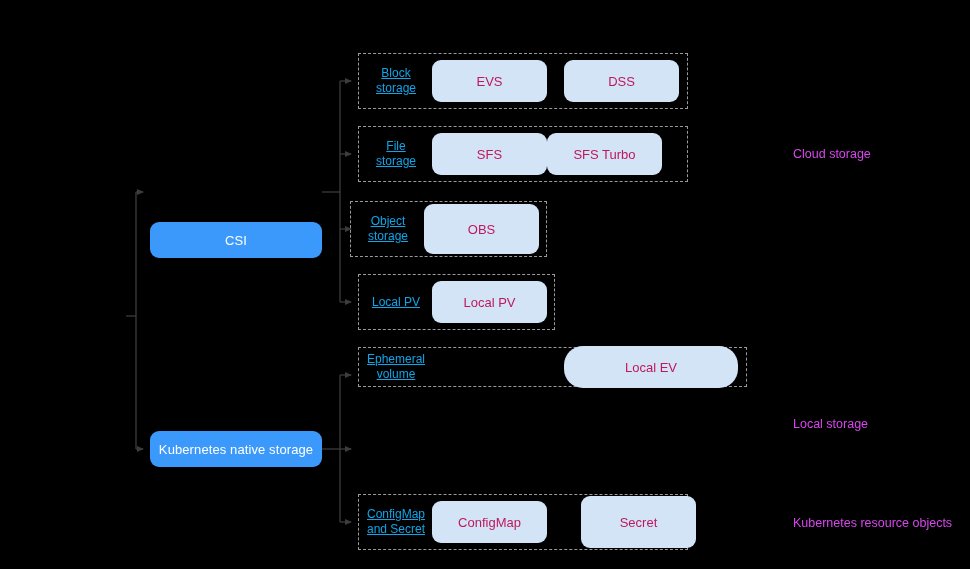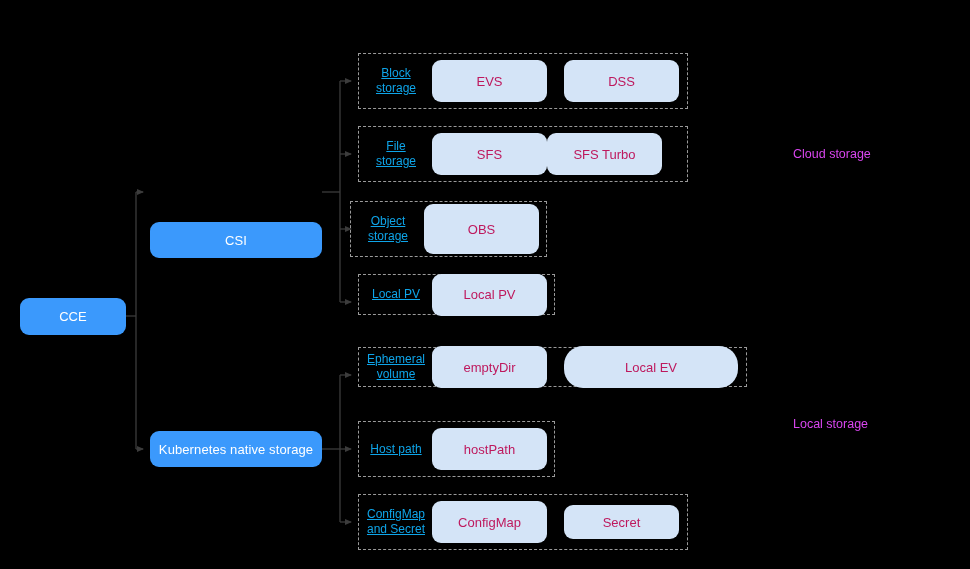--- a/index.html
+++ b/index.html
@@ -114,23 +114,20 @@
       <path d="M340,302 L351,302" marker-end="url(#arrow)"></path>
 
       <path d="M322,449 L340,449"></path>
       <path d="M340,375 L340,522"></path>
       <path d="M340,375 L351,375" marker-end="url(#arrow)"></path>
       <path d="M340,449 L351,449" marker-end="url(#arrow)"></path>
       <path d="M340,522 L351,522" marker-end="url(#arrow)"></path>
     </g>
   </svg>
 
-  <div class="node-blue" style="left:20px; top:298px; width:106px; height:37px;">
-    <span>CCE</span>
-  </div>
 
   <div class="node-blue" style="left:150px; top:174px; width:172px; height:36px;margin-top:48px;">
     <span>CSI</span>
   </div>
 
   <div class="node-blue" style="left:150px; top:431px; width:172px; height:36px;">
     <span>Kubernetes native storage</span>
   </div>
 
   <div class="group-box" style="left:358px; top:53px; width:330px; height:56px;">
@@ -168,70 +165,58 @@
       <div>Object</div>
       <div>storage</div>
     </div>
     <div class="group-items">
       <div class="chip" style="left:1px; width:115px; height:50px;">
         <span>OBS</span>
       </div>
     </div>
   </div>
 
-  <div class="group-box" style="left:358px; top:274px; width:197px; height:41px;">
+  <div class="group-box" style="left:358px; top:274px; width:197px; height:56px;">
     <div class="group-label">
       <div>Local PV</div>
     </div>
     <div class="group-items">
       <div class="chip" style="left:1px; width:115px; height:42px;">
         <span>Local PV</span>
       </div>
     </div>
   </div>
 
   <div class="group-box" style="left:358px; top:347px; width:389px; height:40px;">
     <div class="group-label">
       <div>Ephemeral</div>
       <div>volume</div>
     </div>
     <div class="group-items">
-      <div class="chip" style="left:1px; width:115px; height:42px;">
-        <span>emptyDir</span>
-      </div>
       <div class="chip" style="left:133px; width:174px; height:42px;border-radius:19px;">
         <span>Local EV</span>
       </div>
     </div>
   </div>
 
-  <div class="group-box" style="left:358px; top:421px; width:197px; height:56px;">
-    <div class="group-label">
-      <div>Host path</div>
-    </div>
-    <div class="group-items">
-      <div class="chip" style="left:1px; width:115px; height:42px;">
-        <span>hostPath</span>
-      </div>
-    </div>
-  </div>
 
   <div class="group-box" style="left:358px; top:494px; width:330px; height:56px;">
     <div class="group-label">
       <div>ConfigMap</div>
       <div>and Secret</div>
     </div>
     <div class="group-items">
       <div class="chip" style="left:1px; width:115px; height:42px;">
         <span>ConfigMap</span>
       </div>
-      <div class="chip" style="left:133px; width:115px; height:34px;">
+      <div class="chip" style="left:150px; width:115px; height:52px;">
         <span>Secret</span>
       </div>
     </div>
   </div>
 
   <div class="side-note" style="left:793px; top:147px;">Cloud storage</div>
 
   <div class="side-note" style="left:793px; top:369px;margin-top:48px;">Local storage</div>
 
+  <div class="side-note" style="left:793px; top:516px;">Kubernetes resource objects</div>
 
 </div>
 
 </body></html>

